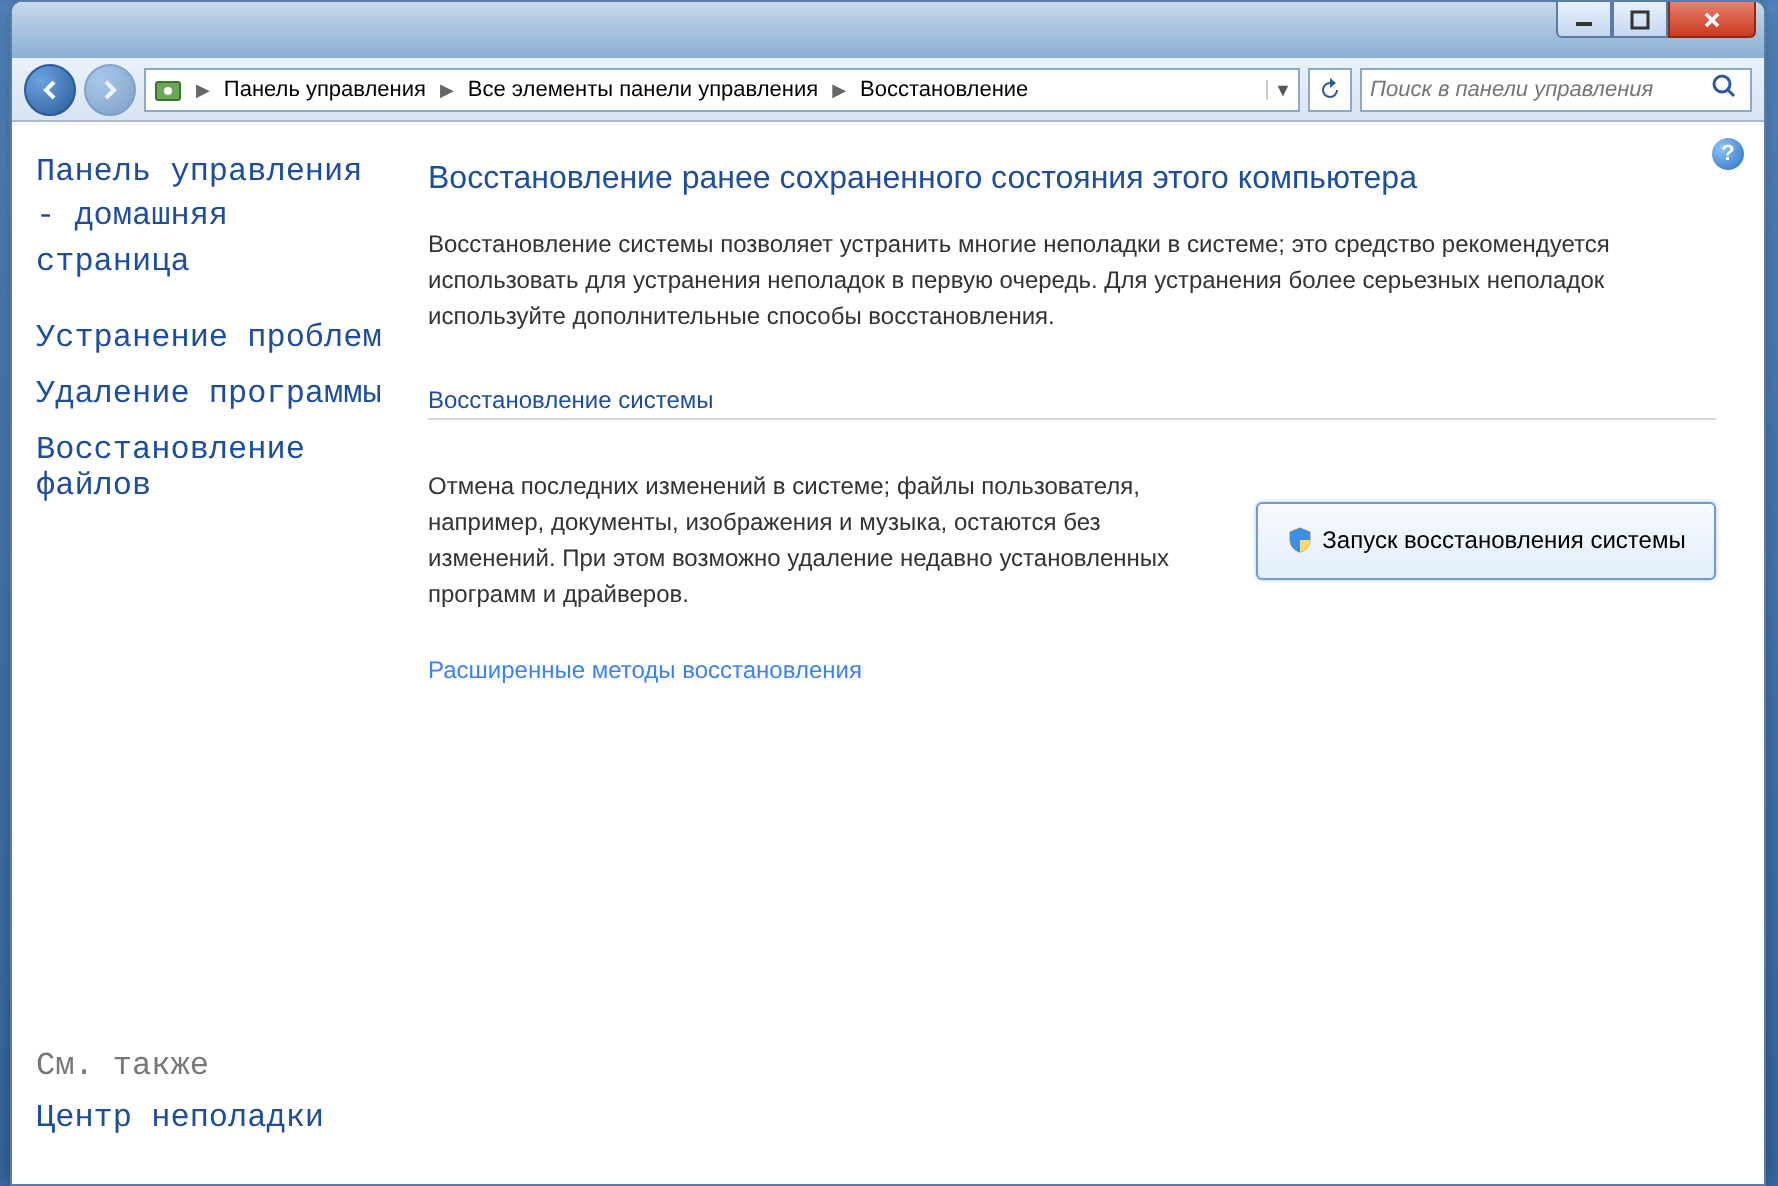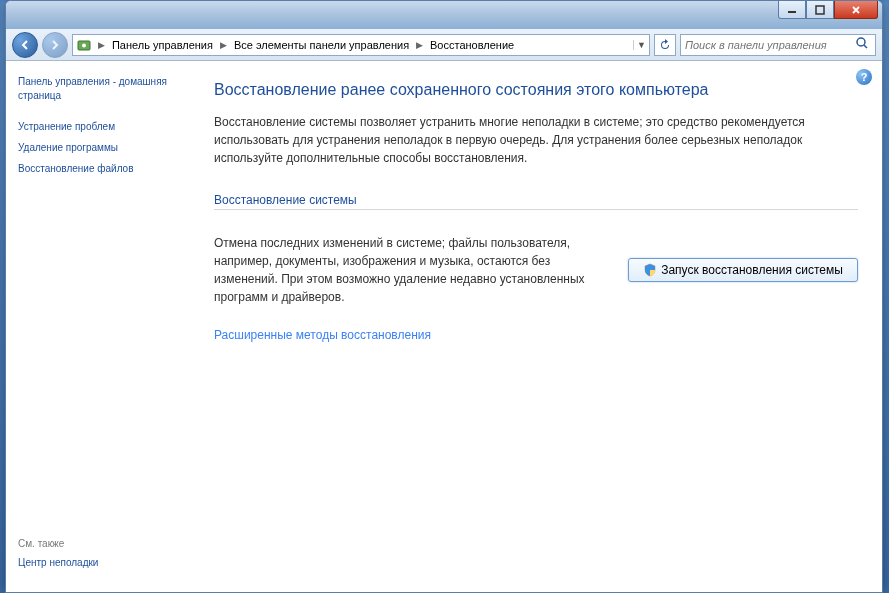--- a/index.html
+++ b/index.html
@@ -173,21 +173,22 @@
   flex: 1;
   display: flex;
   background: #fff;
 }
 .sidebar {
   width: 200px;
   background: #fff;
   padding: 14px 12px;
   display: flex;
   flex-direction: column;
-  font-size: 10px;
+  font-size: 16px;
+  font-family: Liberation Mono, monospace;
 }
 .sidebar-home {
   color: #1e4e9b;
   margin-bottom: 18px;
   line-height: 1.4;
   cursor: pointer;
 }
 .sidebar-link {
   color: #1e4e9b;
   margin-bottom: 10px;
@@ -245,21 +246,21 @@
   align-items: center;
 }
 .restore-desc {
   flex: 1;
   color: #333;
   line-height: 1.5;
   font-size: 12px;
 }
 .restore-btn {
   width: 230px;
-  height: 24px;
+  height: 39px;
   background: linear-gradient(180deg, #f7fbff, #e2eefa);
   border: 1px solid #6b9dd2;
   border-radius: 3px;
   display: flex;
   align-items: center;
   justify-content: center;
   gap: 4px;
   font-size: 12px;
   color: #000;
   cursor: pointer;

